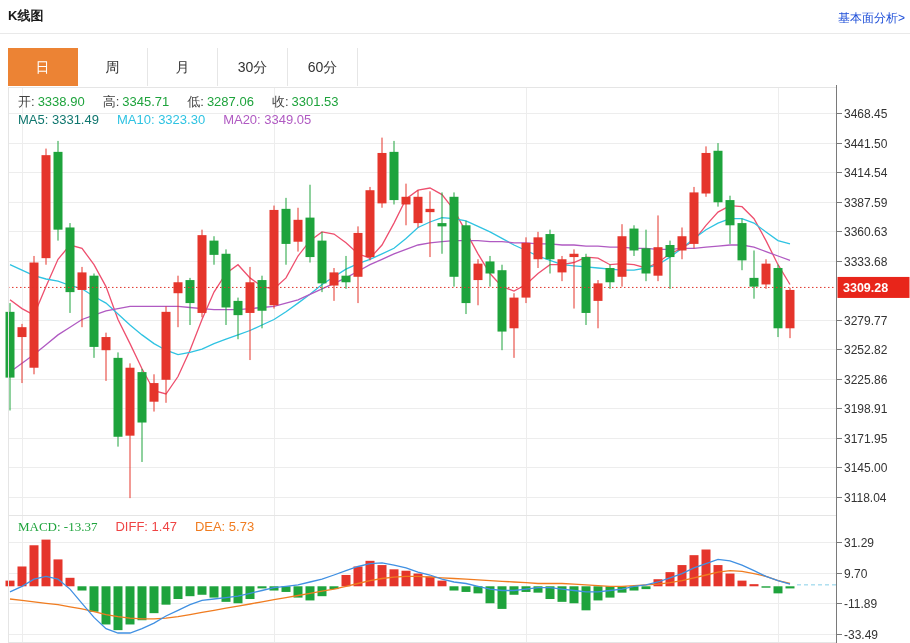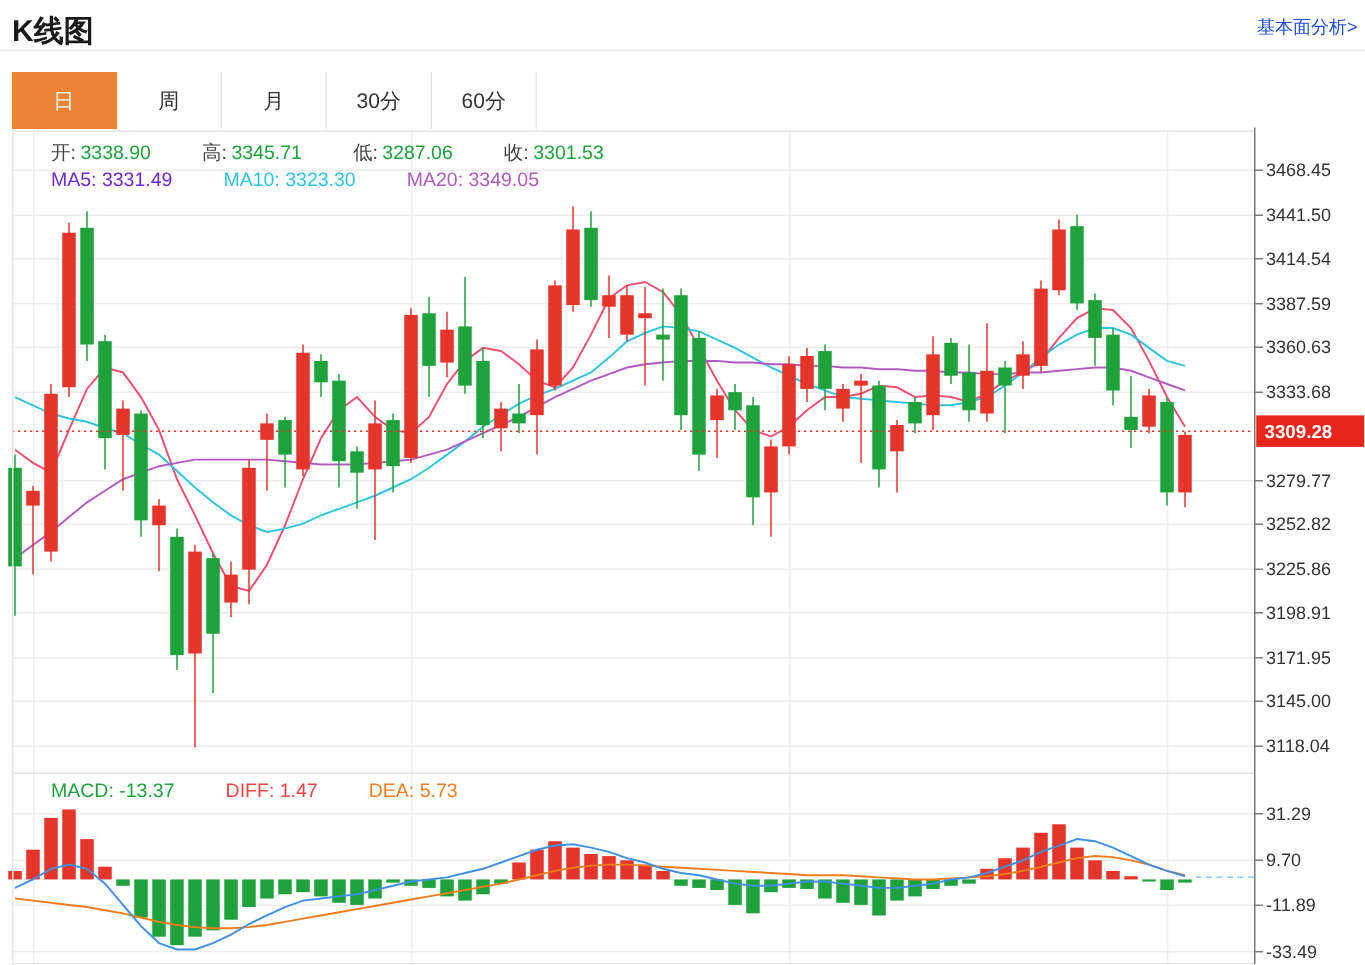--- a/index.html
+++ b/index.html
@@ -1,30 +1,30 @@
 <!DOCTYPE html>
 <html><head>
 <meta charset="utf-8">
 <style>
   html,body{margin:0;padding:0;background:#fff;}
   body{width:910px;height:643px;position:relative;overflow:hidden;
        font-family:"Liberation Sans","DejaVu Sans",sans-serif;color:#333;}
-  .page-title{position:absolute;left:8px;top:7px;font-size:20px;font-weight:bold;color:#1a1a1a;}
+  .page-title{position:absolute;left:8px;top:7px;font-size:13px;font-weight:bold;color:#1a1a1a;}
   .fund-link{position:absolute;right:5px;top:10px;font-size:12px;color:#1d4ed8;text-decoration:none;cursor:pointer;}
   .header-divider{position:absolute;left:0;top:33px;width:910px;border-top:1px solid #e9e9e9;}
   .tabbar{position:absolute;left:8px;top:48px;height:38px;display:flex;}
   .tab{box-sizing:border-box;width:70px;height:38px;line-height:38px;text-align:center;
        font-size:14px;color:#333;background:#fff;border-right:1px solid #e6e6e6;cursor:pointer;}
   .tab.active{background:#ec8334;color:#fff;border-right:1px solid #ec8334;}
   #chart{position:absolute;left:0;top:0;}
   .legend{position:absolute;white-space:nowrap;font-size:13px;}
   #ohlc{left:18px;top:93px;}
   #ma{left:18px;top:112px;}
   #macdlegend{left:18px;top:519px;}
-  .li{margin-right:18px;margin-left:16px;}
+  .li{margin-right:18px;}
   .olbl{color:#444;margin-right:3px;}
 </style>
 </head>
 <body>
 
 <div class="page-title">K线图</div>
 <a class="fund-link">基本面分析&gt;</a>
 <div class="header-divider"></div>
 
 <div class="tabbar" id="tabbar">
@@ -299,14 +299,14 @@
     <polyline points="10,591.9 22,586.3 34,579.2 46,576.4 58,579.2 70,589.1 82,603.3 94,617.4 106,628.7 118,633.0 130,633.0 142,628.7 154,623.1 166,616.0 178,610.3 190,604.7 202,600.4 214,599.0 226,597.6 238,596.2 250,593.4 262,590.5 274,587.7 286,586.3 298,584.9 310,582.0 322,579.2 334,575.0 346,570.7 358,566.5 370,563.7 382,562.9 394,565.1 406,567.9 418,572.1 430,575.0 442,579.2 454,582.0 466,583.5 478,586.3 490,589.1 502,590.5 514,590.5 526,589.1 538,587.7 550,587.7 562,589.1 574,590.5 586,591.9 598,591.9 610,590.5 622,589.1 634,586.3 646,584.9 658,582.0 670,577.8 682,573.6 694,567.9 706,563.7 718,559.4 730,560.8 742,565.1 754,570.7 766,576.4 778,580.6 790,584.2" fill="none" stroke="#4090e2" stroke-width="1.3"></polyline>
     <line x1="797" y1="584.8696132596685" x2="836" y2="584.8696132596685" stroke="#86cfe8" stroke-dasharray="4 3"></line>
     <line x1="8" y1="87.5" x2="836" y2="87.5" stroke="#e5e5e5"></line>
     <line x1="8.5" y1="87" x2="8.5" y2="643" stroke="#e5e5e5"></line>
     <line x1="8" y1="515.5" x2="836" y2="515.5" stroke="#e5e5e5"></line>
     <line x1="8" y1="642.5" x2="836" y2="642.5" stroke="#e5e5e5"></line>
     <line x1="836.5" y1="85" x2="836.5" y2="643" stroke="#7a7a7a"></line>
   </svg>
 
 <div class="legend" id="ohlc"><span class="li"><span class="olbl">开:</span><span style="color: rgb(30, 163, 60);">3338.90</span></span><span class="li"><span class="olbl">高:</span><span style="color: rgb(30, 163, 60);">3345.71</span></span><span class="li"><span class="olbl">低:</span><span style="color: rgb(30, 163, 60);">3287.06</span></span><span class="li"><span class="olbl">收:</span><span style="color: rgb(30, 163, 60);">3301.53</span></span></div>
-<div class="legend" id="ma"><span class="li" style="color: #6d28d9;">MA5: 3331.49</span><span class="li" style="color: rgb(47, 195, 226);">MA10: 3323.30</span><span class="li" style="color: rgb(176, 90, 194);">MA20: 3349.05</span></div>
-<div class="legend" id="macdlegend"><span class="li" style="color: rgb(30, 163, 60);">MACD: -13.37</span><span class="li" style="color: #ef4444;">DIFF: 1.47</span><span class="li" style="color: rgb(240, 124, 32);">DEA: 5.73</span></div>
+<div class="legend" id="ma"><span class="li" style="color: #0f766e;">MA5: 3331.49</span><span class="li" style="color: rgb(47, 195, 226);">MA10: 3323.30</span><span class="li" style="color: rgb(176, 90, 194);">MA20: 3349.05</span></div>
+<div class="legend" id="macdlegend"><span class="li" style="color: rgb(30, 163, 60); font-family: Liberation Serif, serif;">MACD: -13.37</span><span class="li" style="color: #ef4444;">DIFF: 1.47</span><span class="li" style="color: rgb(240, 124, 32);">DEA: 5.73</span></div>
 
 </body></html>

